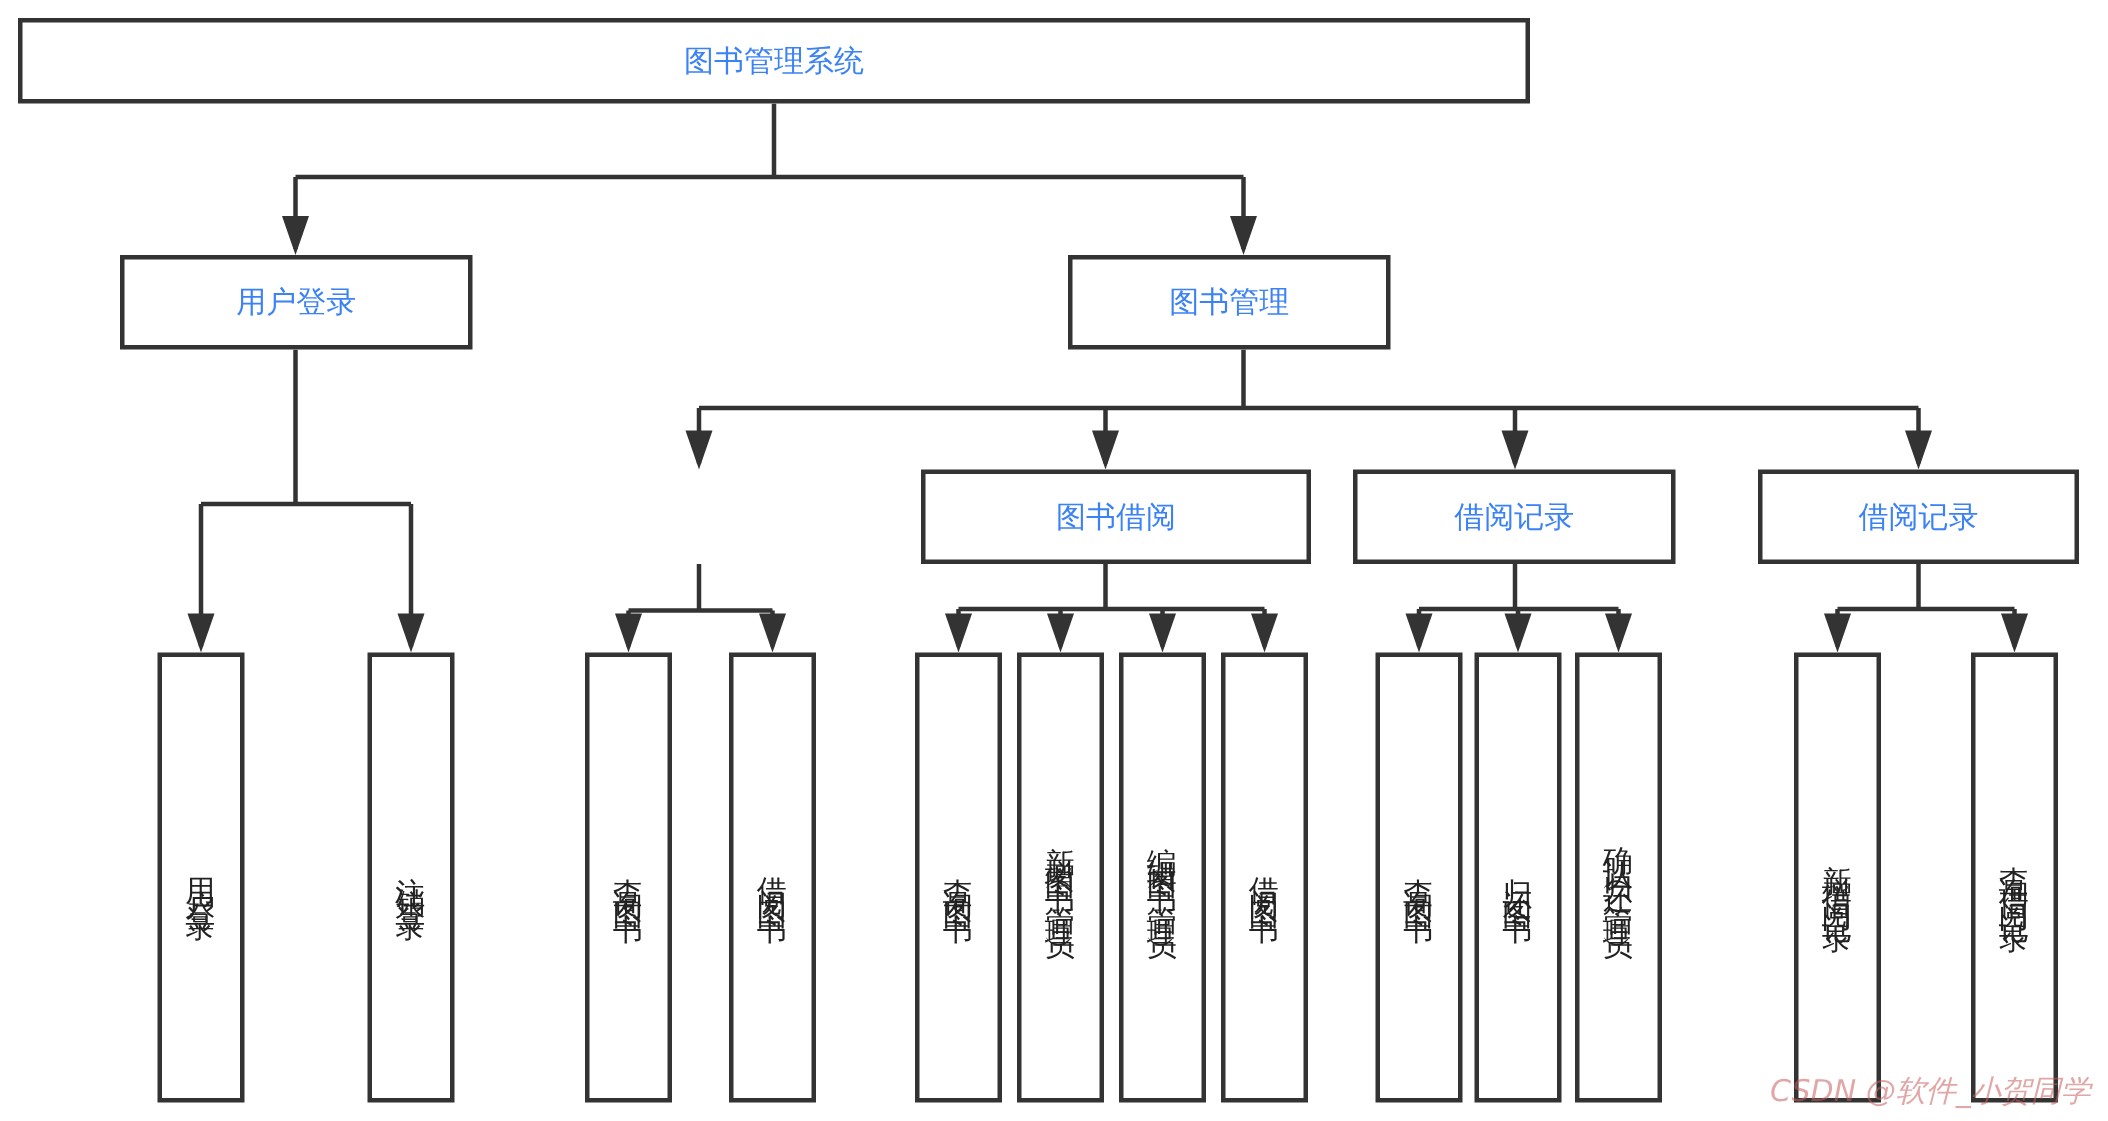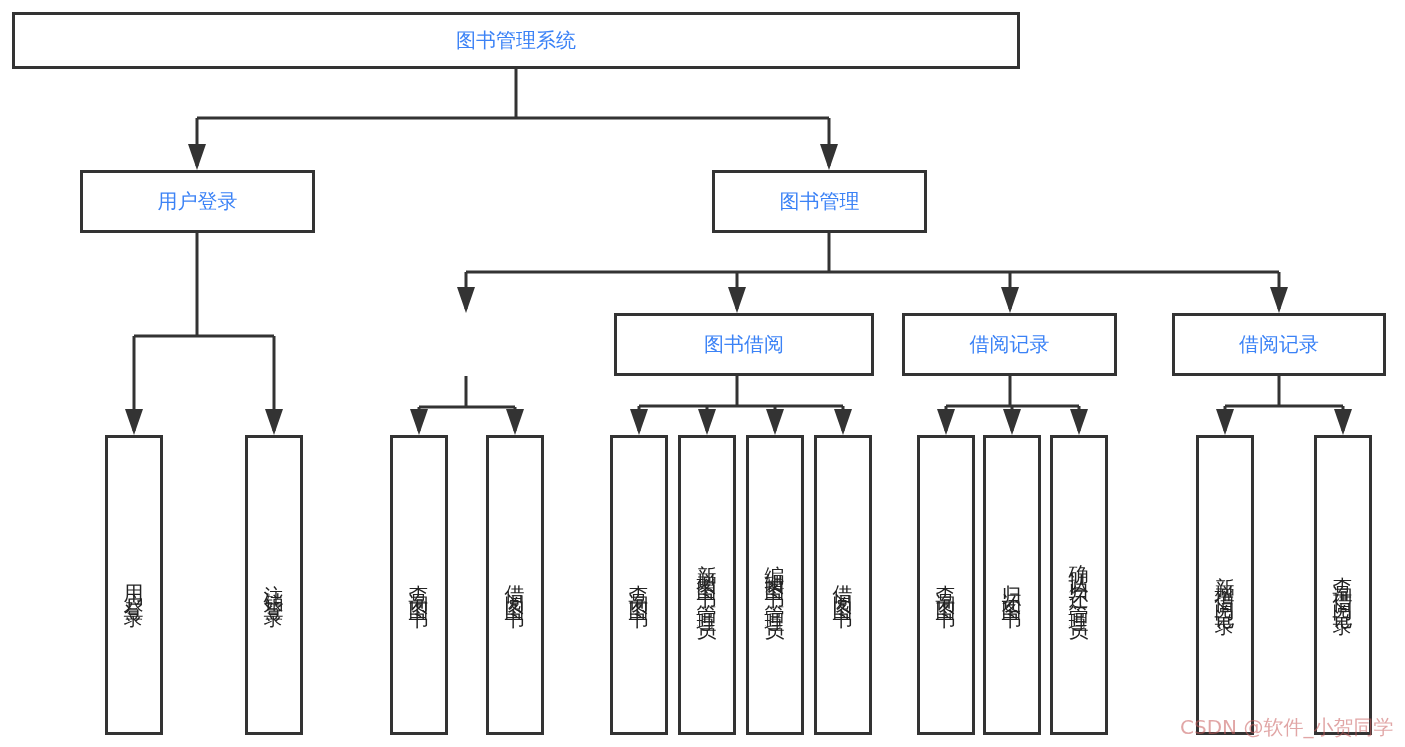--- a/index.html
+++ b/index.html
@@ -67,20 +67,21 @@
     pointer-events: none;
   }
   #watermark {
     position: absolute;
     left: 1180px;
     top: 714px;
     font-size: 20px;
     color: rgba(201, 92, 92, 0.55);
     white-space: nowrap;
     z-index: 5;
+    font-style: italic;
   }
 </style>
 </head>
 <body>
 
 <div id="stage">
 
   <svg id="connectors" viewBox="0 0 1405 747" xmlns="http://www.w3.org/2000/svg">
     <defs>
       <path id="arrowhead" d="M -9 -26 L 9 -26 L 0 0 Z" fill="#333"></path>

